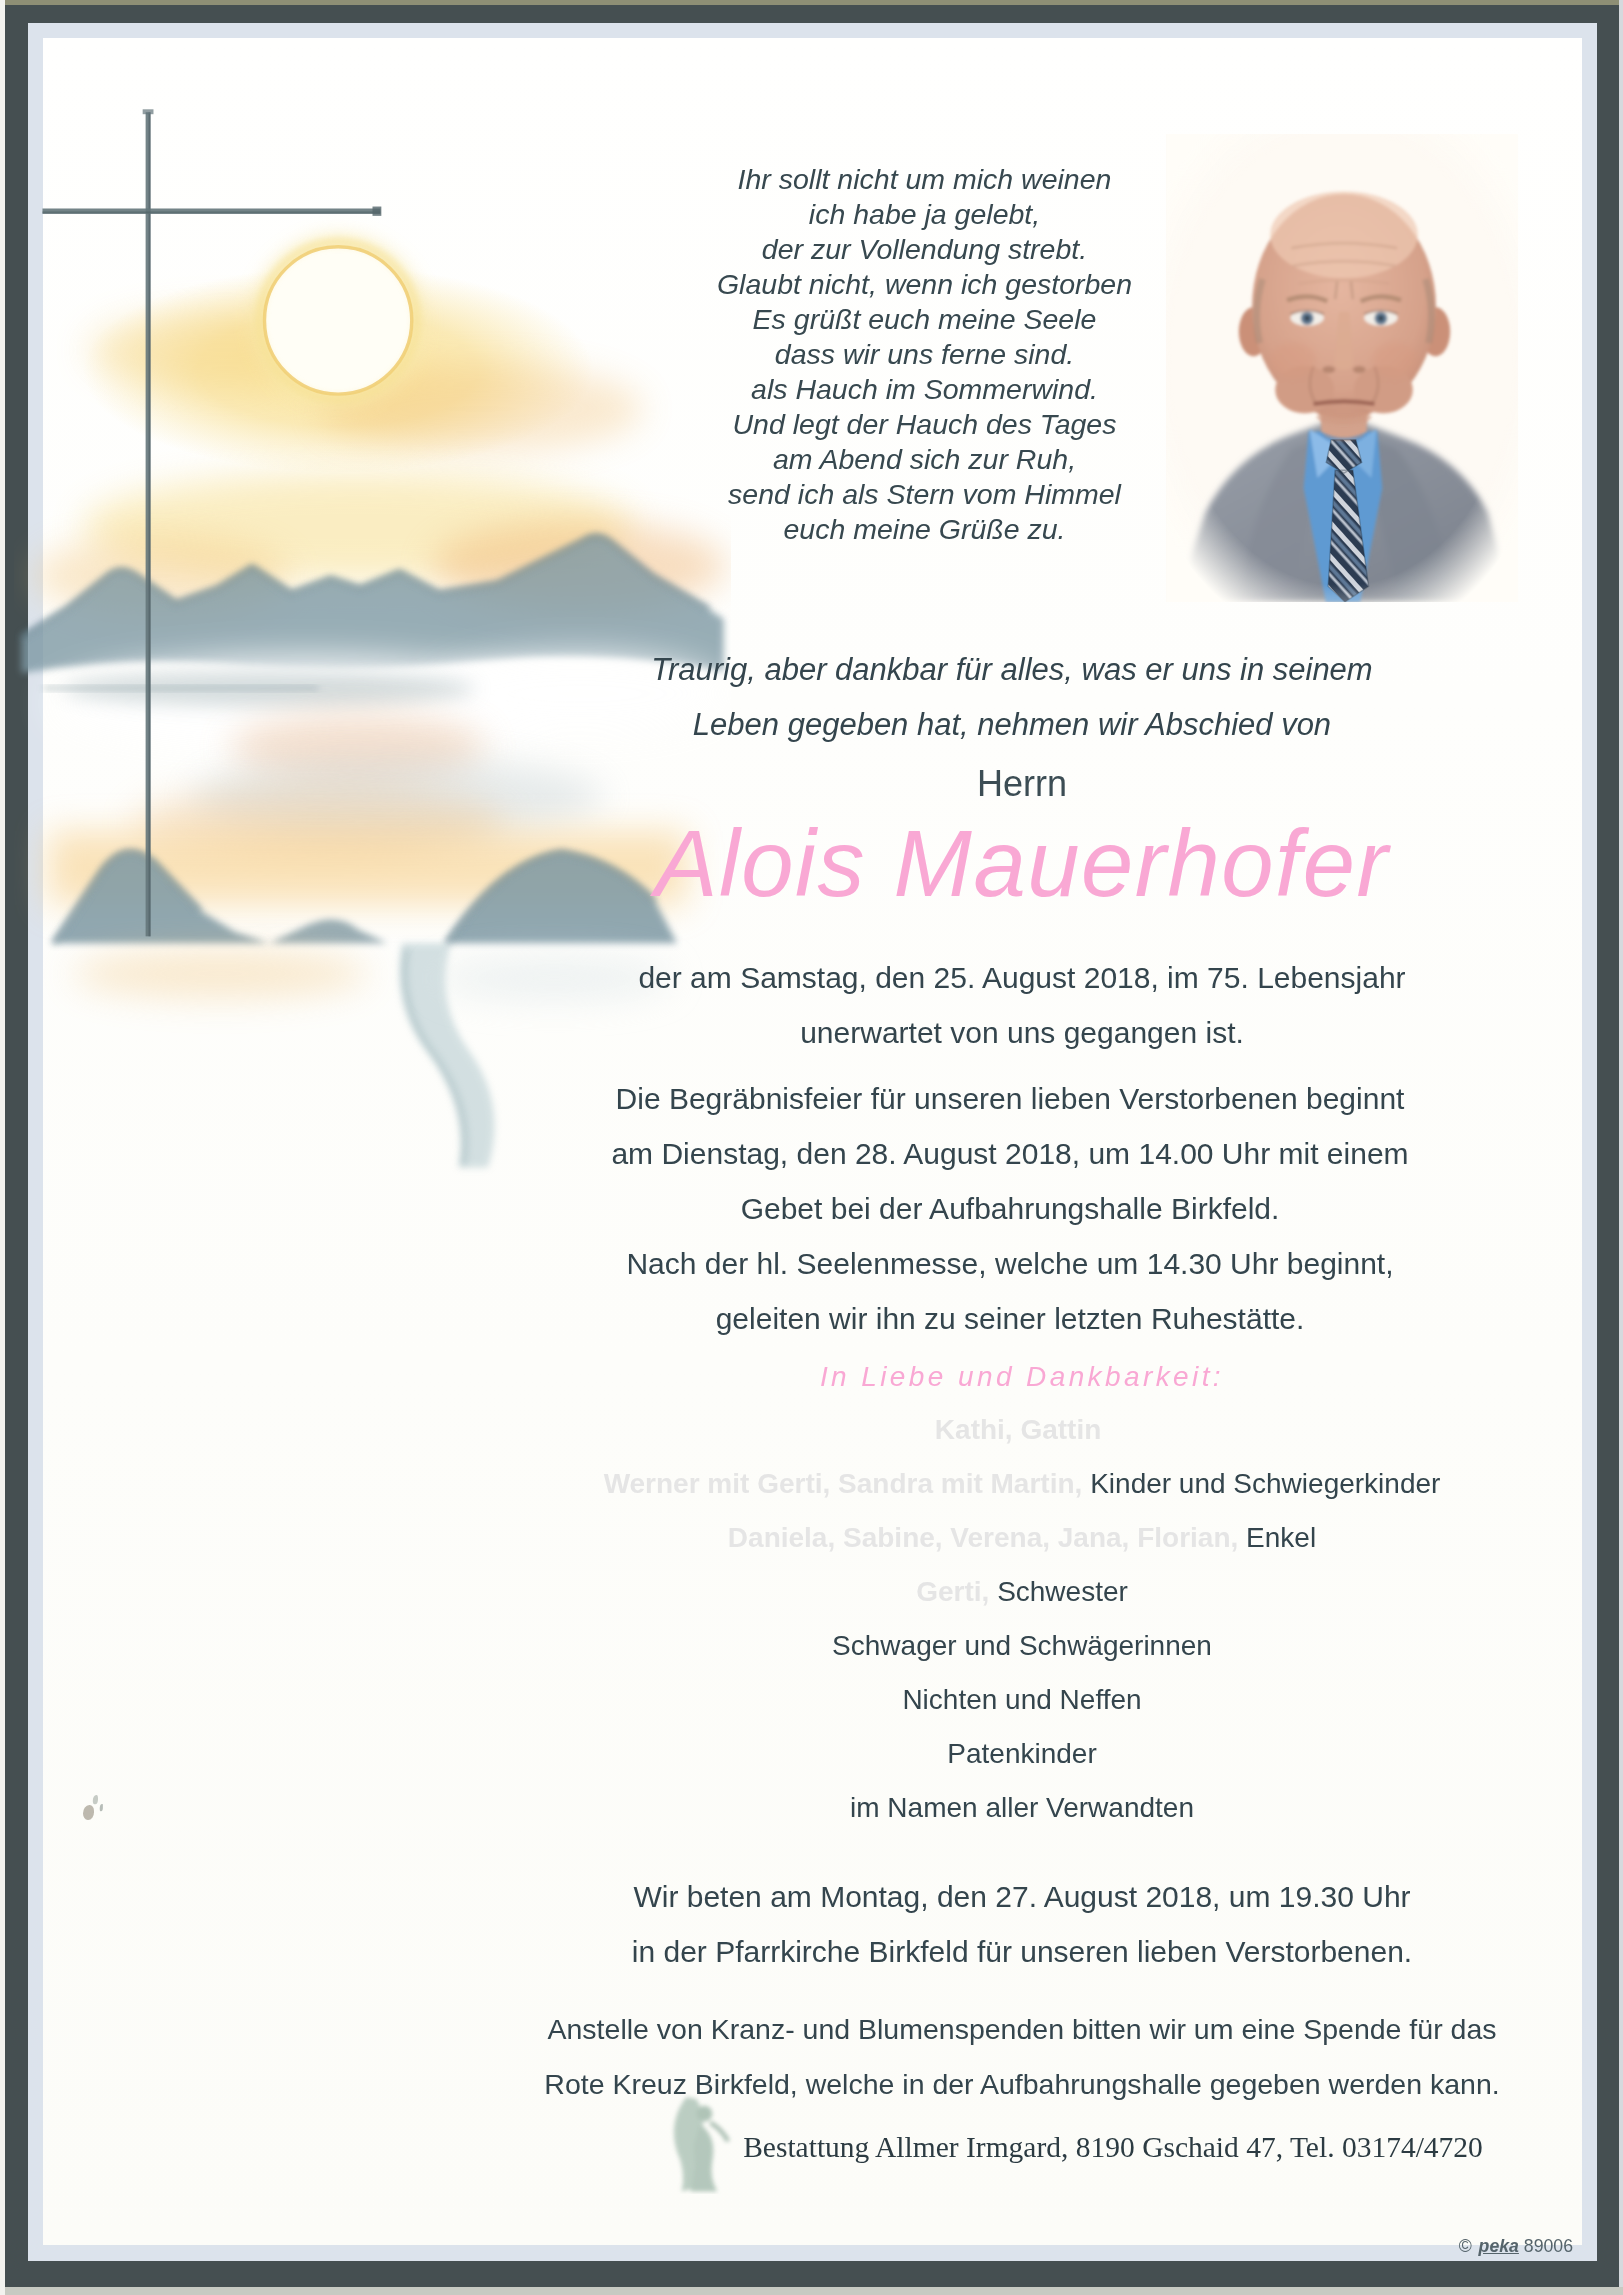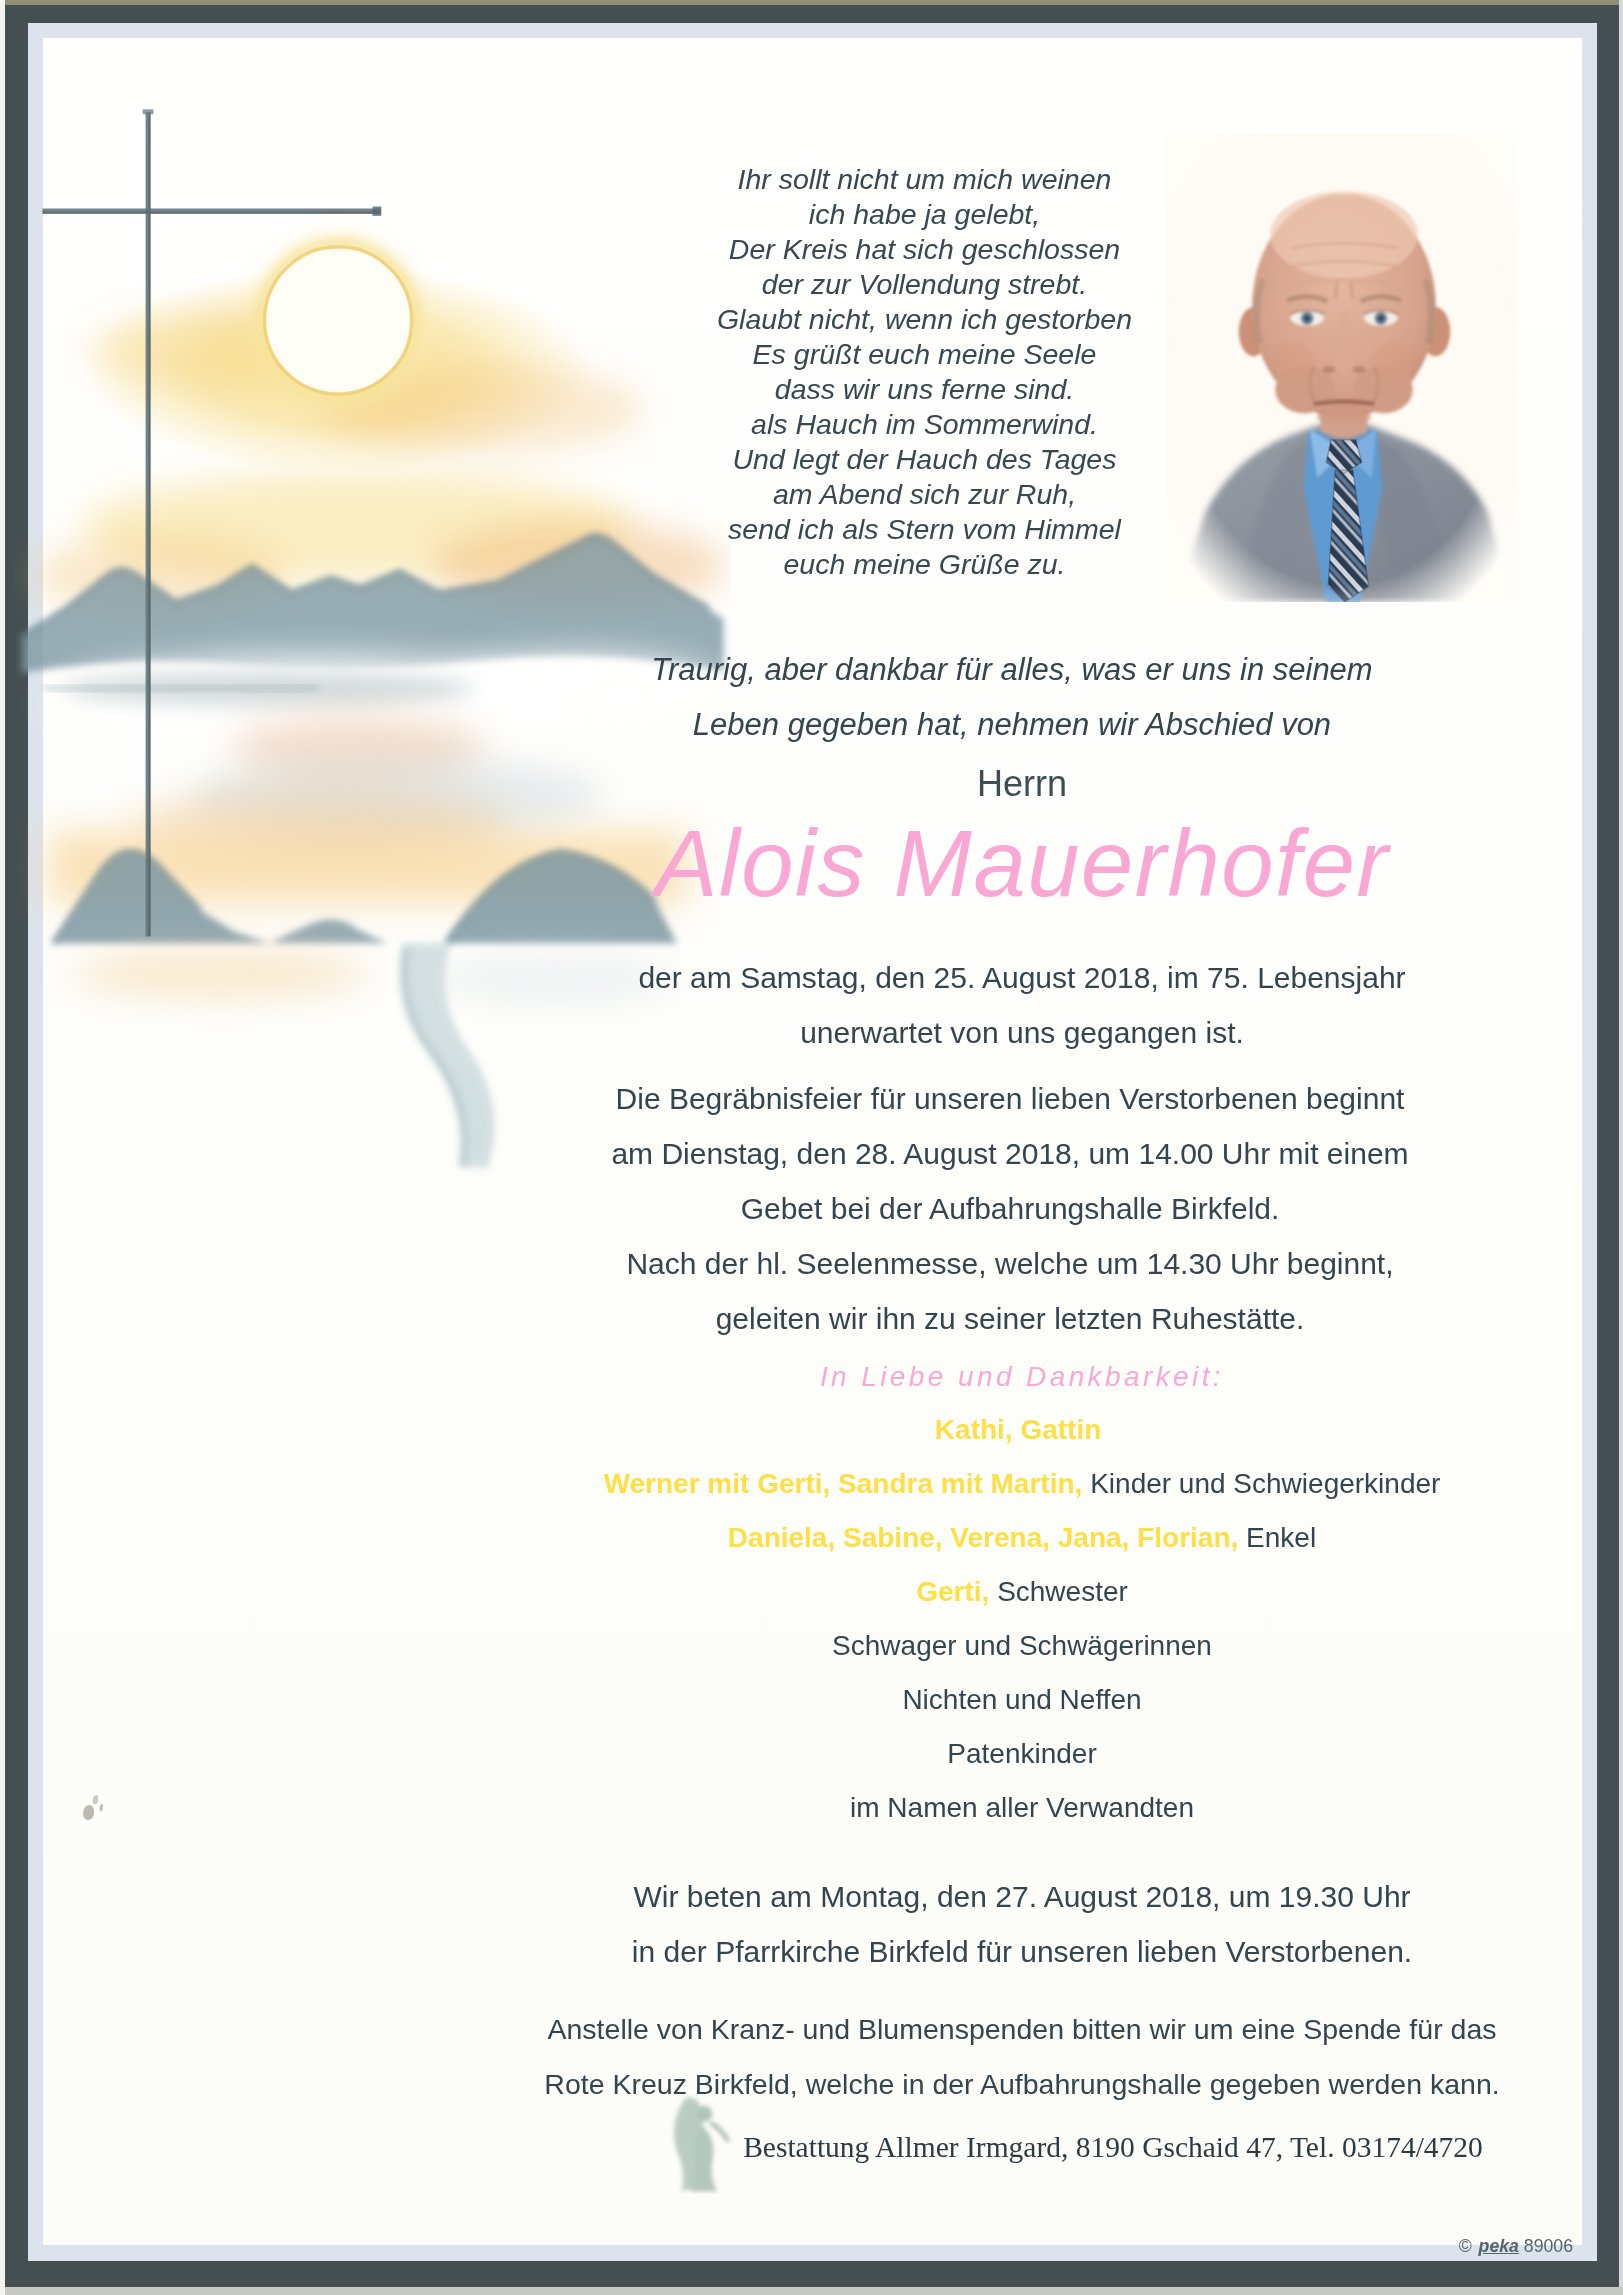--- a/index.html
+++ b/index.html
@@ -22,21 +22,21 @@
   .intro{left:496px;top:642px;width:1032px;font-size:31px;line-height:55px;
          font-style:italic;}
   .herrn{left:506px;top:767px;width:1032px;font-size:36px;line-height:34px;color:#3c4d54;}
   .name{left:457px;top:807px;width:1130px;font-size:94px;line-height:113px;
         font-style:italic;color:#f9a8d4;letter-spacing:1.5px;}
   .death{left:506px;top:950px;width:1032px;font-size:30px;line-height:55px;}
   .funeral{left:494px;top:1071px;width:1032px;font-size:30px;line-height:55px;}
   .closing{left:506px;top:1349px;width:1032px;font-size:28px;line-height:55px;
            font-style:italic;letter-spacing:3.4px;color:#f9a8d4;}
   .mourners{left:506px;top:1403px;width:1032px;font-size:28px;line-height:54px;}
-  .mourners b{font-weight:700;color:#fde047;}
+  .mourners b{font-weight:700;color:#e5e5e5;}
   .mourners b:not(:empty){margin-right:0.28em;}
   .prayer{left:506px;top:1869px;width:1032px;font-size:30px;line-height:55px;}
   .donation{left:506px;top:2002px;width:1032px;font-size:28.5px;line-height:55px;}
   .footerline{left:597px;top:2132px;width:1032px;font-size:29.5px;line-height:31px;
               font-family:"Liberation Serif",serif;color:#2c3b42;}
   .peka{left:1317px;top:2236px;width:256px;text-align:right;font-size:17.7px;
         color:#55646b;font-family:"Liberation Sans",sans-serif;}
   .peka .brand{font-weight:700;font-style:italic;text-decoration:underline;margin:0 4.9px 0 6.9px;}
   .speck{left:83px;top:1805px;width:10.8px;height:14.7px;background:#8a8272;border-radius:60% 40% 55% 45%;
          opacity:.55;box-shadow:6.9px -12.8px 0 -2.9px #9aa49c,12.8px -4.9px 0 -3.9px #7f8a84;}
@@ -218,21 +218,20 @@
 
       <ellipse cx="258" cy="460" rx="46" ry="36" fill="#d89a80" opacity=".4" filter="url(#pb7)"></ellipse>
       <ellipse cx="466" cy="460" rx="46" ry="36" fill="#d89a80" opacity=".4" filter="url(#pb7)"></ellipse>
     </g>
     <rect width="716" height="952" fill="url(#fade)"></rect>
   </svg>
 
   <div class="abs tblock poem">
     <div>Ihr sollt nicht um mich weinen</div>
     <div>ich habe ja gelebt,</div>
-    <div>Der Kreis hat sich geschlossen</div>
     <div>der zur Vollendung strebt.</div>
     <div>Glaubt nicht, wenn ich gestorben</div>
     <div>Es grüßt euch meine Seele</div>
     <div>dass wir uns ferne sind.</div>
     <div>als Hauch im Sommerwind.</div>
     <div>Und legt der Hauch des Tages</div>
     <div>am Abend sich zur Ruh,</div>
     <div>send ich als Stern vom Himmel</div>
     <div>euch meine Grüße zu.</div>
   </div>

